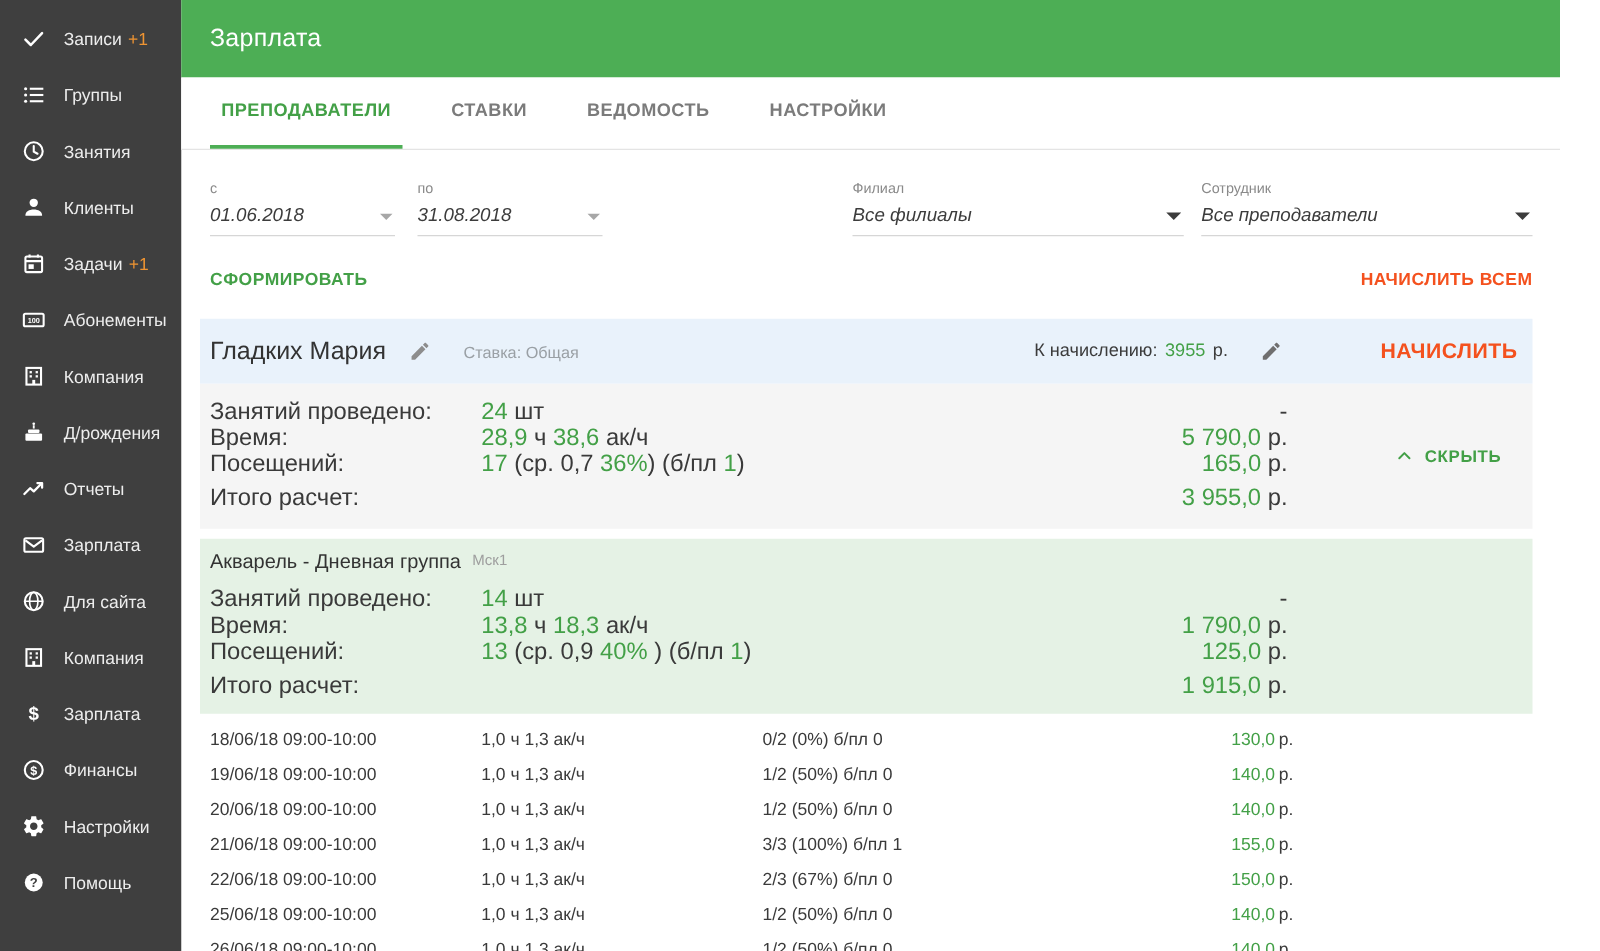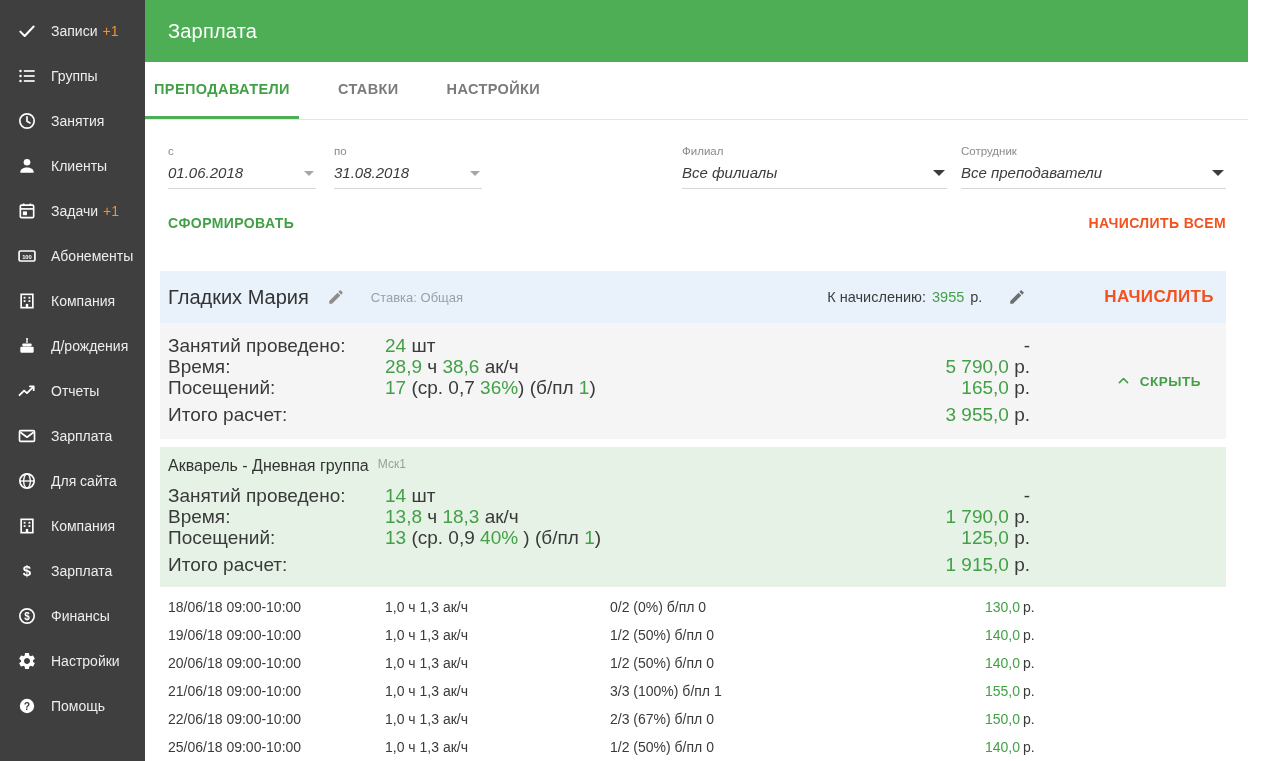--- a/index.html
+++ b/index.html
@@ -25,21 +25,21 @@
   .side-icon{width:22px;height:22px;display:flex;align-items:center;justify-content:center}
   .side-icon svg{display:block}
   .side-label{color:#ededed;font-size:14px;margin-left:13px;white-space:nowrap}
   .side-badge{color:var(--badge);font-size:14px;margin-left:5px}
 
   
   .main{flex:1;display:flex;flex-direction:column;min-width:0}
   .topbar{height:62px;background:var(--green);display:flex;align-items:center;padding-left:23px}
   .topbar .title{color:#fff;font-size:20px;letter-spacing:.2px}
 
-  .tabs{height:58px;background:#fff;display:flex;align-items:stretch;
+  .tabs{height:58px;background:#fff;display:flex;align-items:stretch;padding-left:23px;
     border-bottom:1px solid #e4e4e4}
   .tab{display:flex;align-items:center;padding:0 9px;margin-right:30px;font-size:14.5px;
     font-weight:700;letter-spacing:.4px;color:#7b7b7b;cursor:pointer;border-bottom:3px solid transparent}
   .tab.active{color:var(--green-text);border-bottom-color:var(--green)}
 
   .content{flex:1;padding:0 22px 0 15px;overflow:hidden}
 
   
   .filters{display:flex;margin-top:25px;padding-left:8px}
   .field{position:relative;border-bottom:1px solid #d6d6d6;padding-bottom:7px;cursor:pointer}
@@ -52,21 +52,21 @@
     border-right:5px solid transparent;border-top:5px solid #a7a7a7}
   .arrow.dark{border-left-width:6px;border-right-width:6px;border-top:6px solid #3c3c3c}
   .f-spacer{flex:1}
 
   
   .actions-row{display:flex;justify-content:space-between;margin-top:26px;padding-left:8px}
   .btn-green{color:var(--green-text);font-size:14px;font-weight:700;letter-spacing:.4px;cursor:pointer}
   .btn-orange{color:var(--orange);font-size:14px;font-weight:700;letter-spacing:.4px;cursor:pointer}
 
   
-  .teacher-head{margin-top:40px;height:52px;background:var(--blue-row);display:flex;align-items:center;
+  .teacher-head{margin-top:24px;height:52px;background:var(--blue-row);display:flex;align-items:center;
     padding:0 12px 0 8px}
   .t-name{font-size:20px;color:#333}
   .pencil{margin-left:18px;cursor:pointer;display:flex;align-items:center}
   .t-rate{font-size:13px;color:#9aa0a5;margin-left:26px}
   .t-accrual{margin-left:auto;font-size:14.5px;color:#3c3c3c}
   .t-accrual .val{color:var(--green-text);margin-left:6px}
   .t-accrual .cur{margin-left:6px}
   .pencil2{margin-left:26px;cursor:pointer;display:flex;align-items:center}
   .btn-accrue{color:var(--orange);font-size:17px;font-weight:700;letter-spacing:.4px;margin-left:78px;cursor:pointer}
 
@@ -283,20 +283,21 @@
 
   <div class="main">
 
     <header class="topbar">
       <span class="title">Зарплата</span>
     </header>
 
     <nav class="tabs">
       <div class="tab active">ПРЕПОДАВАТЕЛИ</div>
       <div class="tab">СТАВКИ</div>
+      <div class="tab">ВЕДОМОСТЬ</div>
       <div class="tab">НАСТРОЙКИ</div>
     </nav>
 
     <div class="content">
 
       <div class="filters">
         <div class="field date">
           <div class="f-label">с</div>
           <div class="f-value">01.06.2018</div>
           <span class="arrow"></span>

